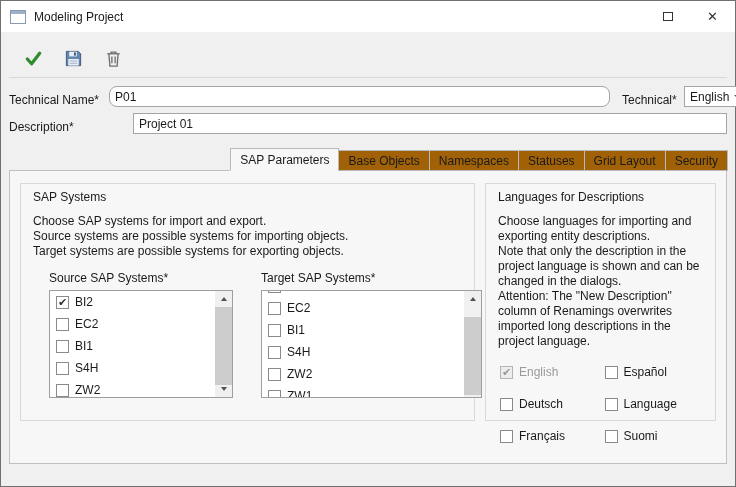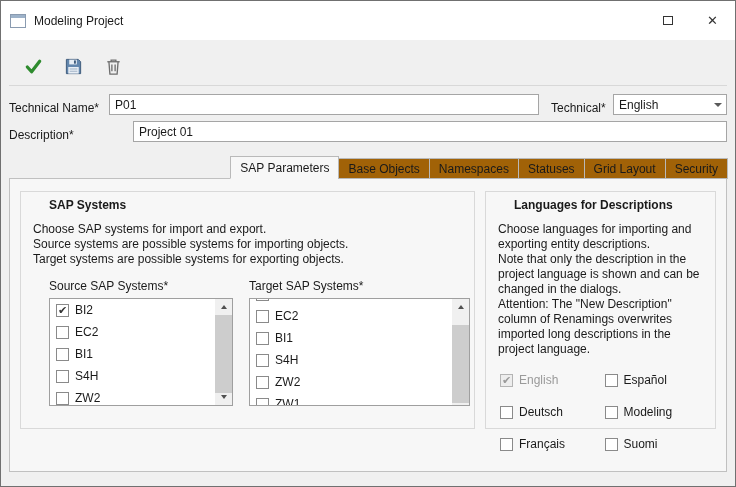--- a/index.html
+++ b/index.html
@@ -1,20 +1,20 @@
 <!DOCTYPE html>
 <html><head>
 <meta charset="utf-8">
 <style>
   * { box-sizing: border-box; margin: 0; padding: 0; }
   html,body { width:736px; height:487px; font-family:"Liberation Sans", sans-serif; font-size:12px; color:#1a1a1a; }
   .window { width:736px; height:487px; border:1px solid #707070; background:#f0f0f0; display:flex; flex-direction:column; }
 
   
-  .titlebar { height:39px; background:#ffffff; display:flex; align-items:center; flex:none; }
+  .titlebar { height:31px; background:#ffffff; display:flex; align-items:center; flex:none; }
   .titlebar .app-icon { width:16px; height:14px; margin:0 8px 0 9px; position:relative; flex:none; }
   .titlebar .app-icon .frame { position:absolute; inset:0; border:1px solid #8a9bb0; background:#fff; }
   .titlebar .app-icon .bar { position:absolute; left:1px; right:1px; top:1px; height:3px; background:#9db2c9; }
   .titlebar .title { flex:1; }
   .tb-btn { width:45px; height:31px; display:flex; align-items:center; justify-content:center; flex:none; cursor:default; }
   .max-glyph { width:10px; height:9px; border:1px solid #333; }
   .close-glyph { font-size:13px; color:#333; line-height:1; }
 
   .client { flex:1; padding:8px; display:flex; flex-direction:column; }
 
@@ -28,43 +28,43 @@
   
   .toolbar { height:38px; display:flex; align-items:center; gap:16px; padding-left:12px; border-bottom:1px solid #d8d8d8; flex:none; }
   .tool-btn { width:24px; height:24px; display:flex; align-items:center; justify-content:center; cursor:default; }
   .tool-btn svg { width:19px; height:19px; }
 
   
   .form { padding-top:8px; flex:none; }
   .frow { display:flex; align-items:flex-end; margin-bottom:6px; height:21px; }
   .flabel { width:100px; flex:none; }
   .tinput { height:21px; border:1px solid #a5a5a5; background:#fff; padding:0 5px; font:12px "Liberation Sans",sans-serif; color:#1a1a1a; }
-  .tn-input { width:430px; flex:none; }
+  .tn-input { width:501px; flex:none;border-radius:8px; }
   .lang-label { width:62px; margin-left:12px; flex:none; }
   .combo { flex:1; height:21px; border:1px solid #a5a5a5; background:#fff; display:flex; align-items:center; }
   .combo .combo-value { flex:1; padding-left:5px; }
   .combo .combo-arrow { width:17px; height:100%; display:flex; align-items:center; justify-content:center; }
   .arrow-down { width:0; height:0; border-left:4px solid transparent; border-right:4px solid transparent; border-top:4px solid #5a5a5a; }
   .desc-input { flex:1;margin-left:24px; }
 
   
   .tab-strip { display:flex; margin-top:8px; padding-left:1px; flex:none; position:relative; z-index:2;justify-content:flex-end; }
   .tab { height:21px; padding:0 9px; display:flex; align-items:center; border:1px solid #b9b9b9; background:#a16207; margin-right:-1px; margin-top:2px; cursor:default; }
   .tab.active { background:#f7f7f7; height:23px; margin-top:0; border-bottom:1px solid #f7f7f7; }
   .tab-panel { border:1px solid #c0c0c0; background:#f7f7f7; margin-top:-1px; height:294px; padding:12px 10px 10px 10px; display:flex; gap:10px; flex:none; }
 
   
   .groupbox { border:1px solid #d9d9d9; background:#f7f7f7; height:238px; padding:6px 12px; }
-  .gb-title { font-weight:bold; margin-bottom:10px;margin-left:16px; }
+  .gb-title { font-weight:normal; margin-bottom:10px; }
   .gb-sap { width:455px; flex:none; }
   .gb-lang { flex:1; }
   .desc-line { line-height:15px; }
 
   
-  .lists-row { display:flex; gap:16px; margin-left:16px; margin-top:12px; }
+  .lists-row { display:flex; gap:28px; margin-left:16px; margin-top:12px; }
   .list-group .list-label { margin-bottom:5px; }
   .listbox { border:1px solid #9f9f9f; background:#fff; height:108px; display:flex; overflow:hidden; }
   .src-listbox { width:184px; }
   .tgt-listbox { width:221px; }
   .list-items { flex:1; overflow:hidden; padding-left:6px; }
   .list-items.scrolled { margin-top:-16px; }
   .lrow { height:22px; display:flex; align-items:center; gap:6px; }
   .cb { width:13px; height:13px; border:1px solid #8a8a8a; background:#fff; flex:none; display:flex; align-items:center; justify-content:center; }
   .cb::after { content:""; font:11px/1 "DejaVu Sans",sans-serif; color:#333; }
   .cb.checked::after { content:"\2714"; }
@@ -273,21 +273,21 @@
             <div class="lrow">
               <span class="cb"></span>
               <span class="lbl">Español</span>
             </div>
             <div class="lrow">
               <span class="cb"></span>
               <span class="lbl">Deutsch</span>
             </div>
             <div class="lrow">
               <span class="cb"></span>
-              <span class="lbl">Modeling</span>
+              <span class="lbl">Language</span>
             </div>
             <div class="lrow">
               <span class="cb"></span>
               <span class="lbl">Français</span>
             </div>
             <div class="lrow">
               <span class="cb"></span>
               <span class="lbl">Suomi</span>
             </div>
           </div>

